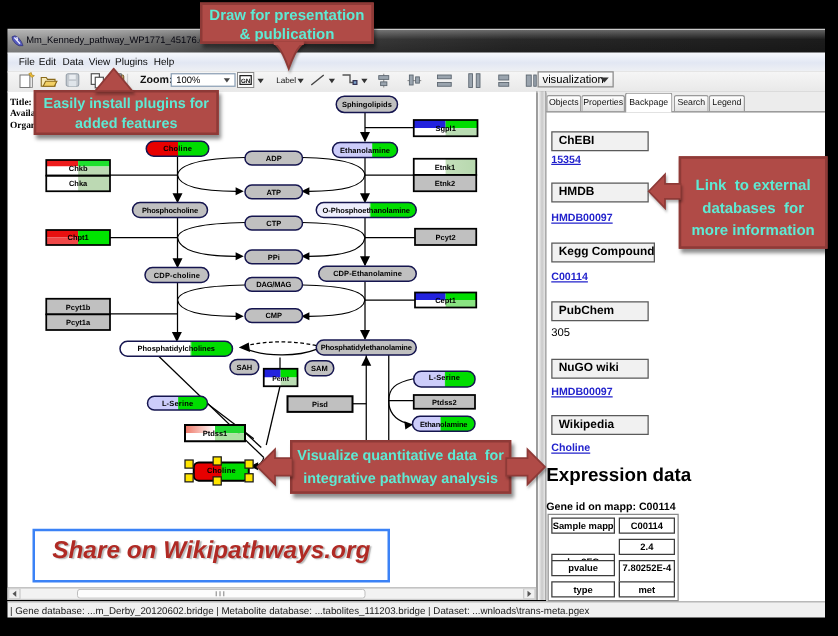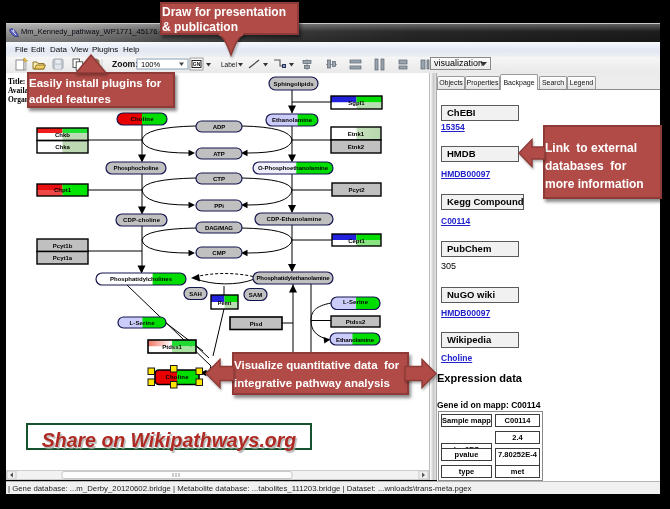--- a/index.html
+++ b/index.html
@@ -32,22 +32,22 @@
     border:1px solid #9a9a9a;border-bottom:none;font-size:7px;text-align:center;line-height:12px;color:#111;
     border-radius:2px 2px 0 0;box-sizing:border-box;white-space:nowrap;overflow:hidden;}
   .tab.active{top:74px;height:16px;background:#fff;line-height:15px;z-index:3;}
   
   .hbox{position:absolute;width:71px;height:13px;background:#f1f1f1;border:1px solid #5a5a5a;
     font-size:9.5px;font-weight:bold;color:#000;padding:1px 0 0 5px;box-sizing:content-box;line-height:12px;white-space:nowrap;}
   .blink{position:absolute;font-size:8.5px;font-weight:bold;color:#2222cc;text-decoration:underline;}
   .cell{position:absolute;background:#fff;border:1px solid #3c3c3c;font-size:7.5px;font-weight:bold;
     text-align:center;color:#000;box-sizing:border-box;white-space:nowrap;overflow:hidden;}
   
-  .co{position:absolute;background:#b04b47;border:2px solid #8e3a37;color:#ffffff;font-weight:bold;
-    text-align:left;box-sizing:border-box;box-shadow:2px 3px 3px rgba(0,0,0,.45);z-index:20;white-space:nowrap;overflow:hidden;}
+  .co{position:absolute;background:#b04b47;border:2px solid #8e3a37;color:#5eead4;font-weight:bold;
+    text-align:center;box-sizing:border-box;box-shadow:2px 3px 3px rgba(0,0,0,.45);z-index:20;white-space:nowrap;overflow:hidden;}
   .coarr{position:absolute;z-index:21;filter:drop-shadow(1px 2px 1px rgba(0,0,0,.3));}
 </style>
 </head>
 <body>
 
 <div id="titlebar" class="abs"></div>
 <div id="title-txt" class="abs">Mm_Kennedy_pathway_WP1771_45176.gpm</div>
 <svg class="abs" style="left:9px;top:27px;z-index:5" width="10" height="11" viewBox="0 0 10 11">
   <path d="M0.5 2.5 Q3 0.5 5.5 3 Q8.5 6 9.5 9.5 Q6 10.5 3.5 8 Q0.5 5 0.5 2.5Z" fill="#585ec0" stroke="#26266a" stroke-width="0.5"></path>
   <path d="M2.5 3 L7 8 M4.5 2.5 L5 5" stroke="#eef" stroke-width="1"></path>
@@ -94,21 +94,21 @@
 <div class="hbox" style="left:441px;top:146px">HMDB</div>
 <div class="blink" style="left:441px;top:169px">HMDB00097</div>
 <div class="hbox" style="left:441px;top:194px;width:76px">Kegg Compound</div>
 <div class="blink" style="left:441px;top:216px">C00114</div>
 <div class="hbox" style="left:441px;top:241px">PubChem</div>
 <div class="abs" style="left:441px;top:261px;font-size:9px;color:#000">305</div>
 <div class="hbox" style="left:441px;top:287px">NuGO wiki</div>
 <div class="blink" style="left:441px;top:308px">HMDB00097</div>
 <div class="hbox" style="left:441px;top:332px">Wikipedia</div>
 <div class="blink" style="left:441px;top:353px">Choline</div>
-<div class="abs" style="left:437px;top:372px;font-size:11px;font-weight:bold;color:#000">Expression data</div>
+<div class="abs" style="left:437px;top:372px;font-size:15px;font-weight:bold;color:#000">Expression data</div>
 <div class="abs" style="left:437px;top:400px;font-size:8.5px;font-weight:bold;color:#000">Gene id on mapp: C00114</div>
 <div class="abs" style="left:438px;top:411px;width:105px;height:70px;border:1px solid #8a8a8a;box-sizing:border-box"></div>
 <div class="cell" style="left:441px;top:414px;width:51px;height:13px;line-height:12px">Sample mapp</div>
 <div class="cell" style="left:495px;top:414px;width:45px;height:13px;line-height:12px">C00114</div>
 <div class="cell" style="left:441px;top:443px;width:51px;height:13px;line-height:12px">log2FC</div>
 <div class="cell" style="left:495px;top:431px;width:45px;height:13px;line-height:12px">2.4</div>
 <div class="cell" style="left:441px;top:448px;width:51px;height:13px;line-height:12px">pvalue</div>
 <div class="cell" style="left:495px;top:448px;width:45px;height:29px;line-height:12px">7.80252E-4</div>
 <div class="cell" style="left:441px;top:465px;width:51px;height:13px;line-height:12px">type</div>
 <div class="cell" style="left:495px;top:465px;width:45px;height:13px;line-height:12px">met</div>
@@ -487,15 +487,15 @@
 <div class="co" style="left:543px;top:125px;width:119px;height:74px;font-size:12px;line-height:18px;padding-top:12px">Link&nbsp; to external<br>databases&nbsp; for<br>more information</div>
 
 <svg class="coarr" style="left:204px;top:355px" width="30" height="37" viewBox="0 0 30 37">
   <path d="M2 18.5 L16 4.5 L16 11.5 L30 11.5 L30 25.5 L16 25.5 L16 32.5 Z" fill="#b04b47" stroke="#8e3a37" stroke-width="1.4"></path>
 </svg>
 <svg class="coarr" style="left:404px;top:355px" width="34" height="37" viewBox="0 0 34 37">
   <path d="M32 18.5 L18 4.5 L18 11.5 L1 11.5 L1 25.5 L18 25.5 L18 32.5 Z" fill="#b04b47" stroke="#8e3a37" stroke-width="1.4"></path>
 </svg>
 <div class="co" style="left:232px;top:352px;width:177px;height:43px;font-size:11.5px;line-height:18px;padding-top:2px">Visualize quantitative data&nbsp; for<br>integrative pathway analysis</div>
 
-<div class="abs" style="left:26px;top:423px;width:286px;height:27px;background:#fff;border:2px solid #14532d;box-sizing:border-box;z-index:20;
+<div class="abs" style="left:26px;top:423px;width:286px;height:43px;background:#fff;border:2px solid #3b82f6;box-sizing:border-box;z-index:20;
      font-size:19.5px;font-weight:bold;font-style:italic;color:#b02a24;text-align:center;line-height:31px;
      text-shadow:1.5px 1.5px 1px rgba(170,170,170,.85)">Share on Wikipathways.org</div>
 
 </body></html>

